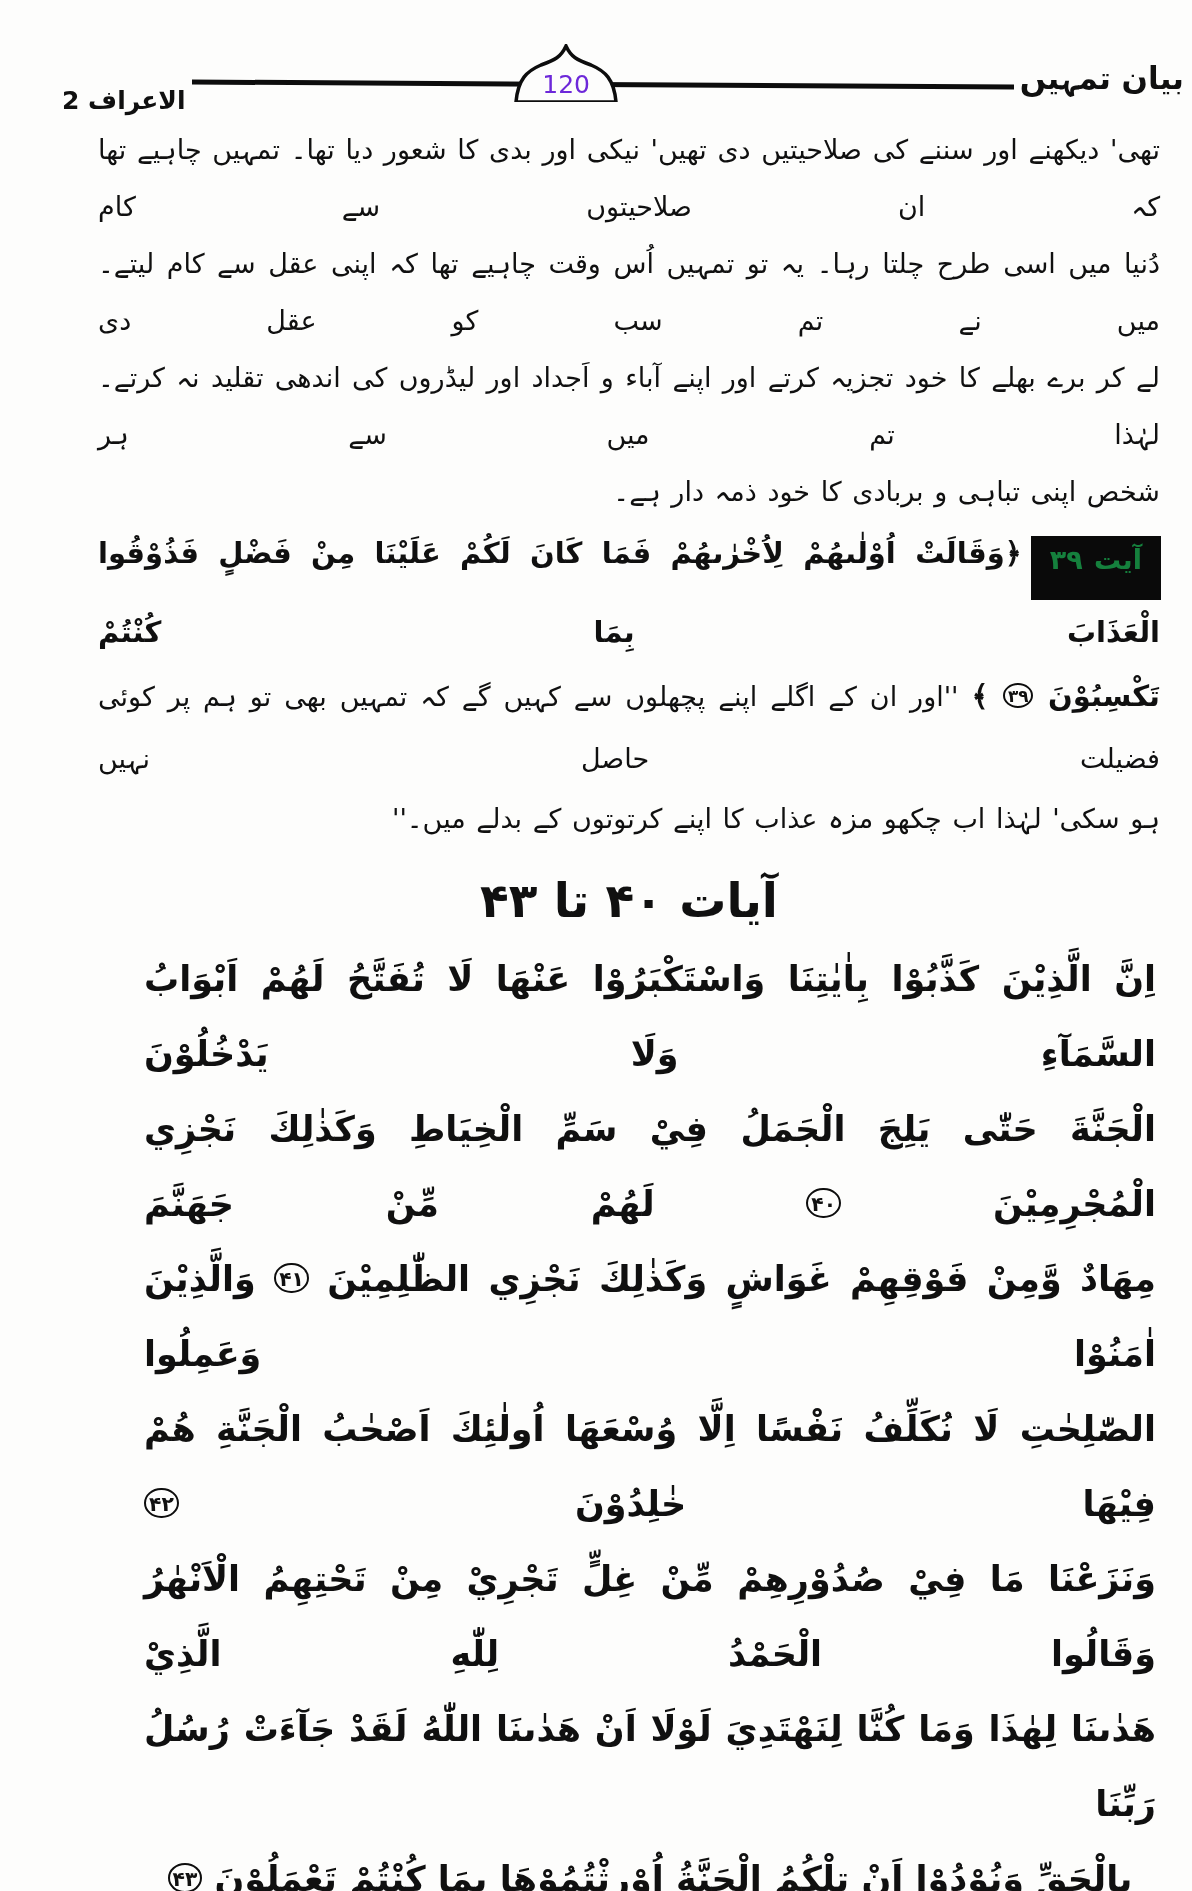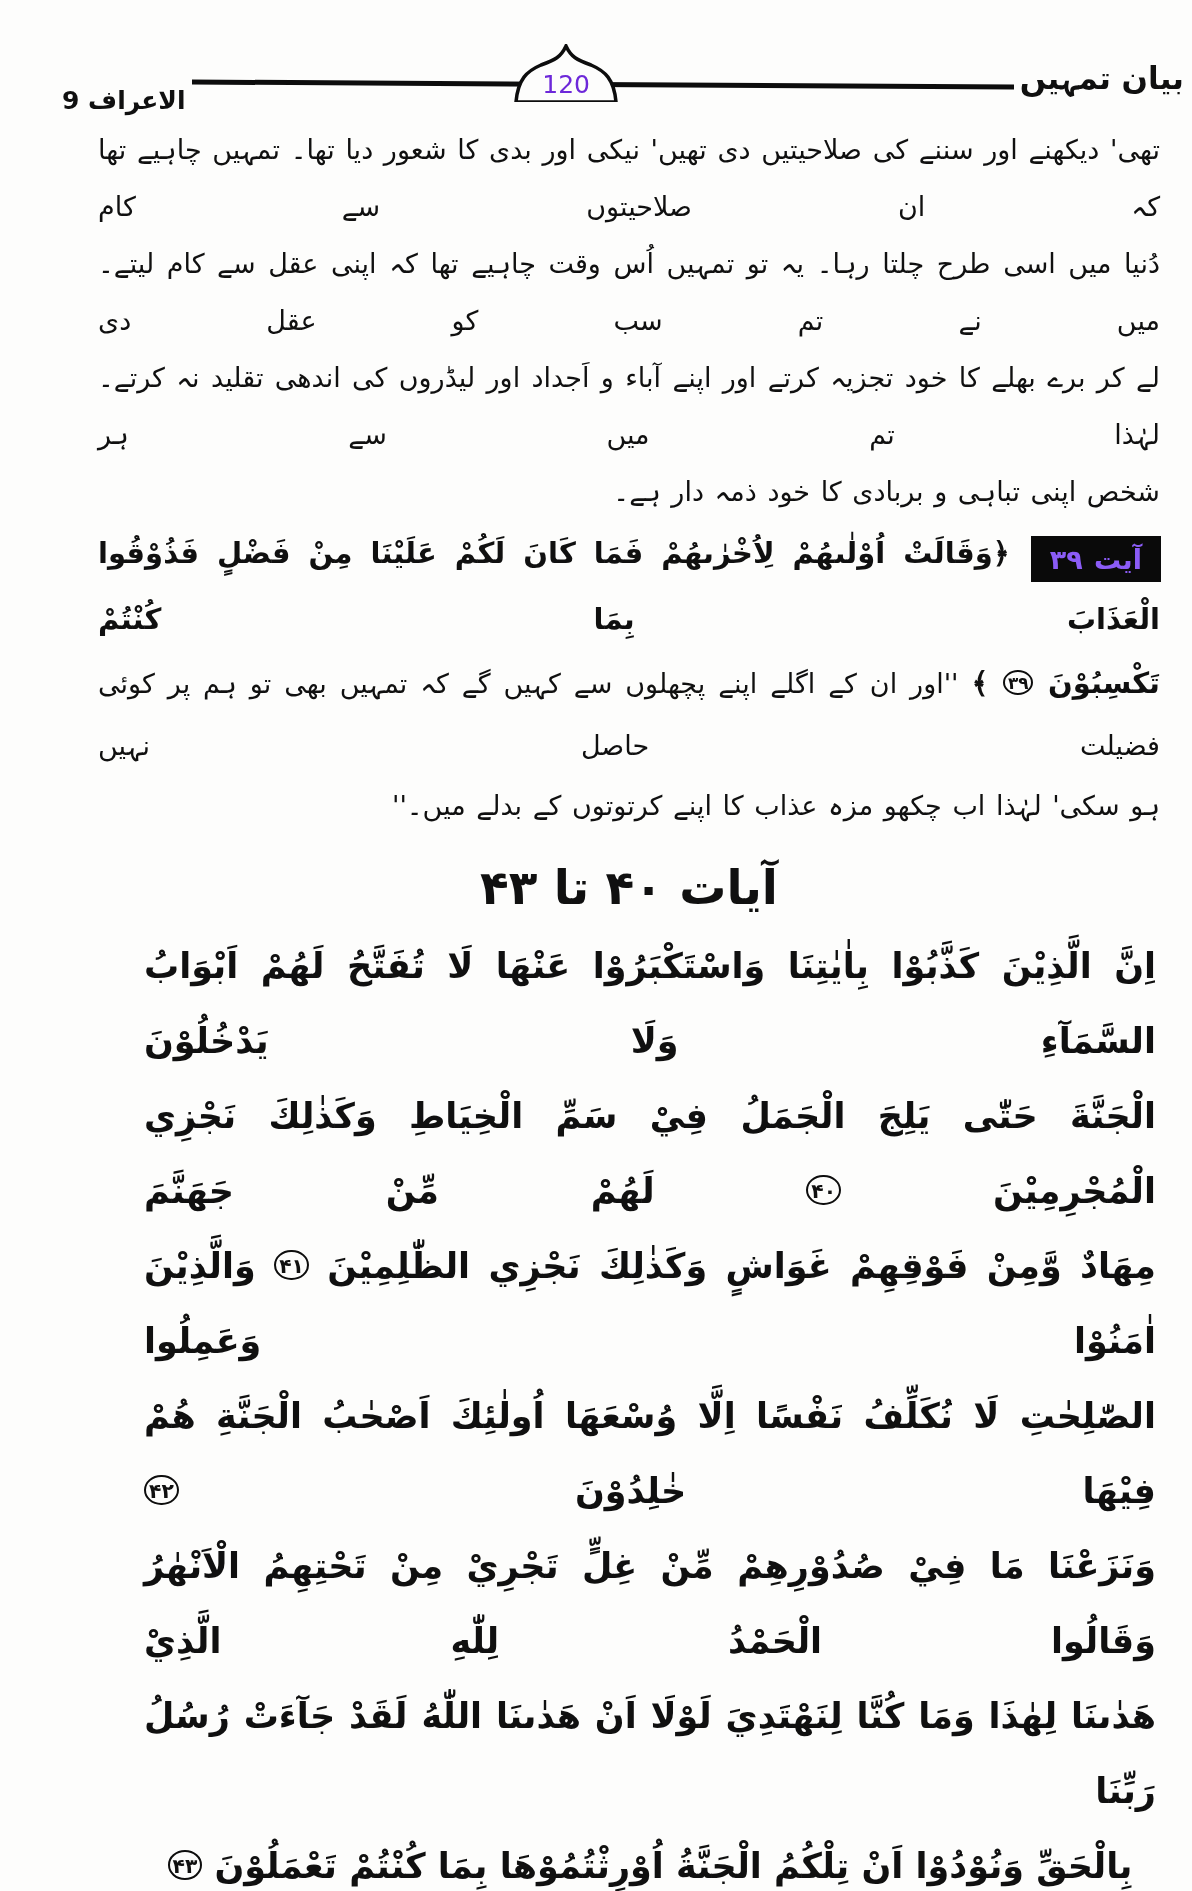--- a/index.html
+++ b/index.html
@@ -52,25 +52,25 @@
     text-align: justify; text-align-last: justify;
     word-spacing: 2px;
   }
   .uline.short { text-align: right; text-align-last: right; }
 
   .arabic { font-weight: 700; }
 
   
   .ayah-badge {
     display: inline-block;
-    background: #0a0a0a; color: #8b5cf6;
+    background: #0a0a0a; color: #15803d;
     font-size: 27px; font-weight: 700;
     line-height: 1.25;
-    padding: 6px 18px 4px;
-    margin-left: 22px;
+    padding: 6px 18px 22px;
+    margin-left: 10px;
     vertical-align: -6px;
     box-shadow: 0 0 0 1px #0a0a0a;
   }
 
   .a39-l1 { font-size: 29px; line-height: 66px; }
   .a39-l2 { line-height: 62px; }
   .a39-l2 .arabic { font-size: 29px; }
 
   .section-heading {
     text-align: center; text-align-last: center;
@@ -104,21 +104,21 @@
     <div class="book-title">بیان تمہیں</div>
     <div class="header-rule">
       <div class="rule-line"></div>
       <div class="dome">
         <svg width="108" height="58" viewBox="0 0 108 58">
           <path d="M4 58 C 6 35, 15 27, 29 21 C 43 16, 49 13, 54 2 C 59 13, 65 16, 79 21 C 93 27, 102 35, 104 58 Z" fill="#fdfdfc" stroke="#0d0d0d" stroke-width="3.5"></path>
         </svg>
         <span class="page-number">120</span>
       </div>
     </div>
-    <div class="surah-label">الاعراف 9</div>
+    <div class="surah-label">الاعراف 2</div>
   </div>
 
   <div class="content">
 
     <div>
       <div class="uline">تھی' دیکھنے اور سننے کی صلاحیتیں دی تھیں' نیکی اور بدی کا شعور دیا تھا۔ تمہیں چاہیے تھا کہ ان صلاحیتوں سے کام</div>
       <div class="uline">دُنیا میں اسی طرح چلتا رہا۔ یہ تو تمہیں اُس وقت چاہیے تھا کہ اپنی عقل سے کام لیتے۔ میں نے تم سب کو عقل دی</div>
       <div class="uline">لے کر برے بھلے کا خود تجزیہ کرتے اور اپنے آباء و اَجداد اور لیڈروں کی اندھی تقلید نہ کرتے۔ لہٰذا تم میں سے ہر</div>
       <div class="uline short">شخص اپنی تباہی و بربادی کا خود ذمہ دار ہے۔</div>
     </div>

